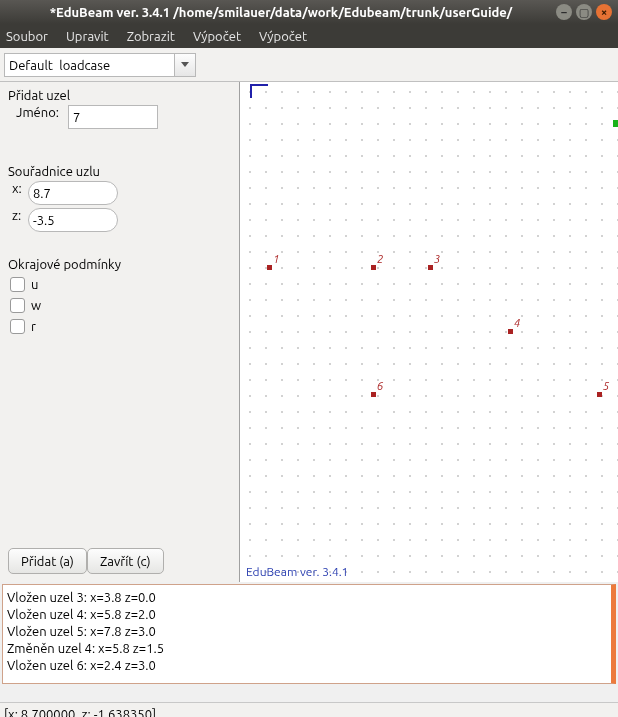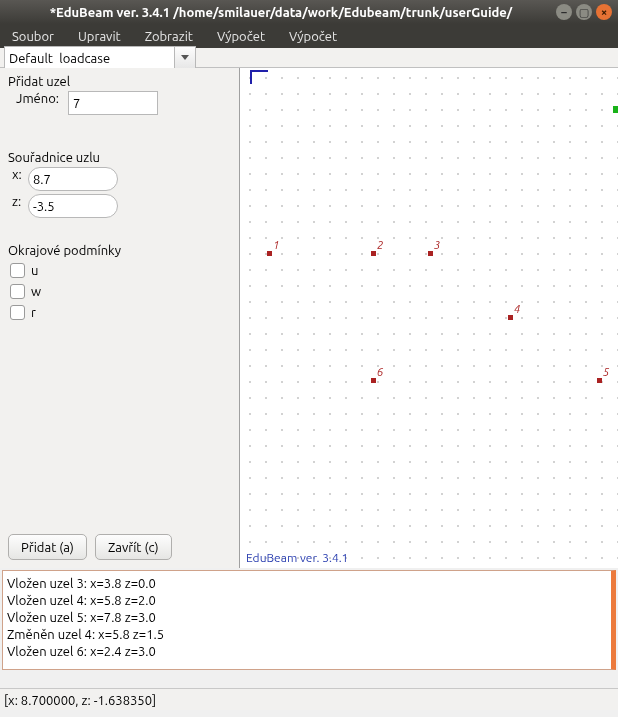--- a/index.html
+++ b/index.html
@@ -5,41 +5,41 @@
   * { box-sizing: border-box; margin: 0; padding: 0; }
   html, body { width: 618px; height: 717px; font-family: "Ubuntu", "DejaVu Sans", sans-serif; font-size: 13px; background: #f0f0f0; overflow: hidden; }
   .titlebar { height: 24px; background: linear-gradient(#595753,#3c3b37); color: #fff; display: flex; align-items: center; padding: 0 6px; font-weight: bold; justify-content: space-between; }
   .titlebar .title { white-space: nowrap; overflow: hidden; text-overflow: ellipsis; flex: 1; text-align: center; }
   .titlebar .winbtns { display: flex; gap: 4px; }
   .winbtn { width: 16px; height: 16px; border-radius: 8px; display: flex; align-items: center; justify-content: center; font-size: 11px; line-height: 1; }
   .winbtn.min { background: #8b8b83; color: #2c2c2c; }
   .winbtn.max { background: #8b8b83; color: #2c2c2c; }
   .winbtn.close { background: #e77234; color: #3a1a00; }
   .menubar { height: 24px; background: #3c3b37; color: #e6e6e6; display: flex; align-items: center; padding: 0 6px; gap: 18px; }
-  .menubar .mitem { cursor: default; margin-left: 6px; }
-  .toolbar { height: 20px; background: #f2f1ef; border-bottom: 1px solid #c0c0c0; display: flex; align-items: center; padding: 2px 4px; }
+  .menubar .mitem { cursor: default; }
+  .toolbar { height: 34px; background: #f2f1ef; border-bottom: 1px solid #c0c0c0; display: flex; align-items: center; padding: 2px 4px; }
   .combo { display: flex; height: 24px; }
   .combo input { width: 170px; border: 1px solid #b8b8b8; border-right: none; background: #fff; padding: 0 4px; font-size: 13px; font-family: inherit; }
   .combo .ddbtn { width: 22px; border: 1px solid #b8b8b8; background: linear-gradient(#fdfdfd,#e6e6e6); display: flex; align-items: center; justify-content: center; }
   .triangle-down { width: 0; height: 0; border-left: 4px solid transparent; border-right: 4px solid transparent; border-top: 5px solid #555; }
   .middle { display: flex; height: 500px; }
   .sidebar { width: 240px; background: #f2f1ef; border-right: 1px solid #a0a0a0; display: flex; flex-direction: column; }
   .panel { flex: 1; padding: 6px 8px 4px 8px; overflow: hidden; }
   .section-title { font-size: 13px; margin-bottom: 2px; }
   .row { display: flex; align-items: flex-start; margin: 3px 0; }
   .row label { width: 50px; padding-left: 8px; }
   .row input[type=text] { border: 1px solid #b8b8b8; background: #fff; padding: 2px 4px; font-size: 13px; font-family: inherit; }
   .jmeno input { width: 90px; height: 24px; margin-left: 10px; }
   .spacer1 { height: 32px; }
   .coord input { width: 90px; height: 24px; border-radius: 12px; }
   .coord label { width: 20px; padding-left: 4px; }
   .spacer2 { height: 22px; }
   .bc .row { margin: 6px 0; }
   .chk { width: 15px; height: 15px; border: 1px solid #9a9a9a; border-radius: 3px; background: #fff; margin-left: 2px; margin-right: 6px; }
-  .btnrow { padding: 8px; display: flex; gap: 8px; }
+  .btnrow { padding: 8px; display: flex; }
   .btn { border: 1px solid #b0afad; border-radius: 5px; background: linear-gradient(#fdfdfd,#e6e6e4); padding: 5px 12px; font-size: 13px; font-family: inherit; cursor: default; }
   .canvas-wrap { flex: 1; background: #fff; position: relative; overflow: hidden; }
   .grid { position: absolute; inset: 0; }
   .node { position: absolute; width: 5px; height: 5px; background: #a22; }
   .nodelabel { position: absolute; color: #a22; font-size: 11px; font-style: italic; }
   .axis-y { position: absolute; left: 10px; top: 2px; width: 2px; height: 14px; background: #2020aa; }
   .axis-x { position: absolute; left: 10px; top: 2px; width: 18px; height: 2px; background: #2020aa; }
   .greensq { position: absolute; right: -2px; top: 38px; width: 7px; height: 7px; background: #19b219; }
   .watermark { position: absolute; left: 6px; bottom: 4px; color: #2b3fb0; font-size: 12px; }
   .logpane { border: 1px solid #cfa28a; border-right: 5px solid #ec7a3c; background: #fff; margin: 2px 2px 0 2px; height: 100px; padding: 4px 4px; overflow: hidden; font-size: 13px; line-height: 17px; }

